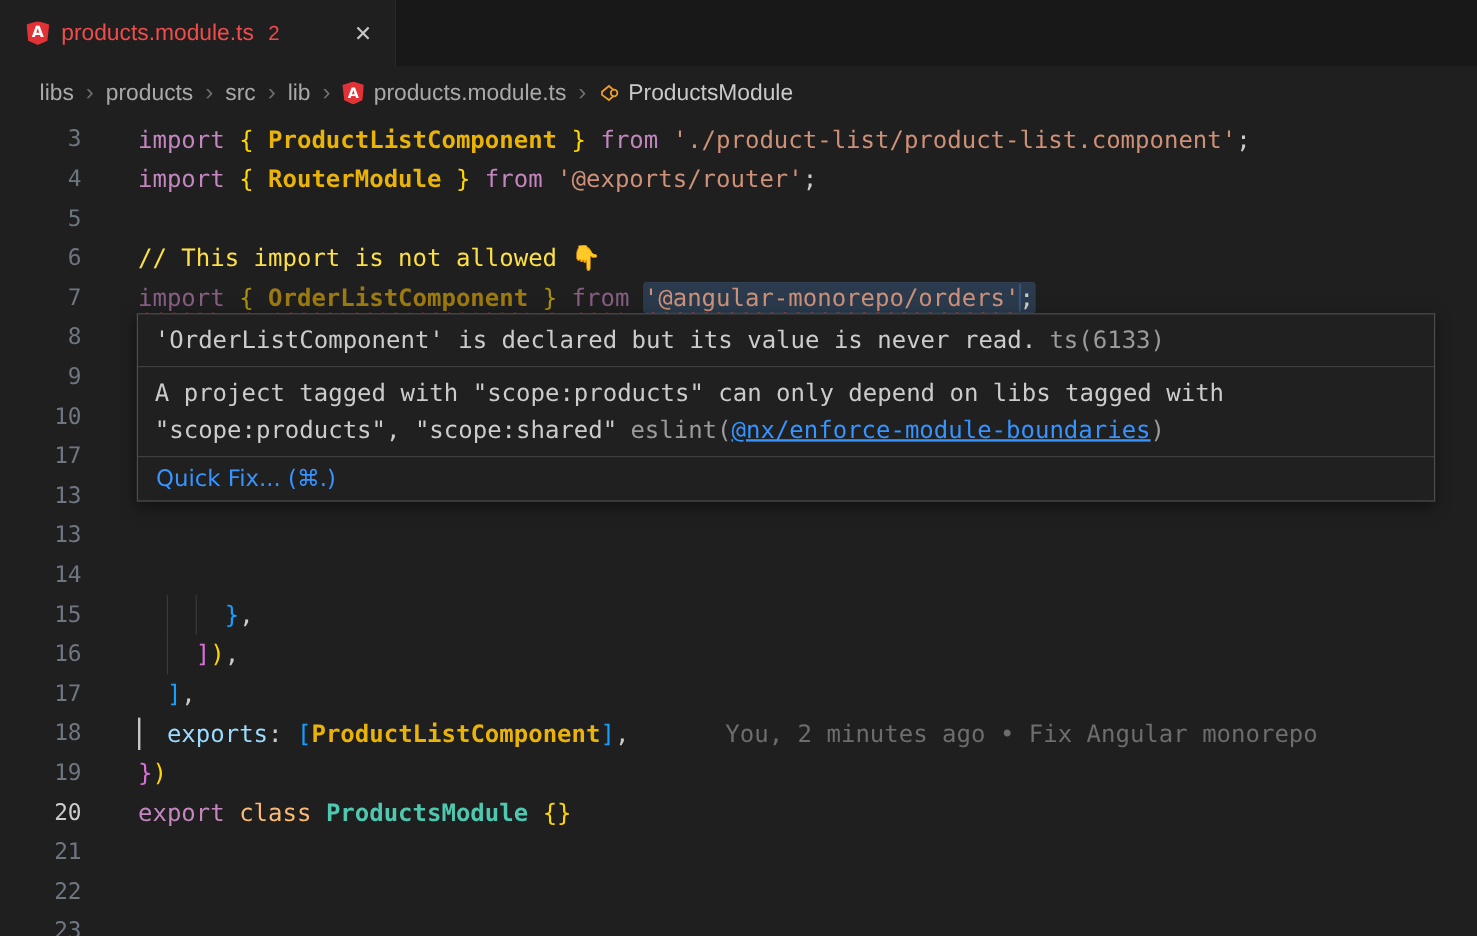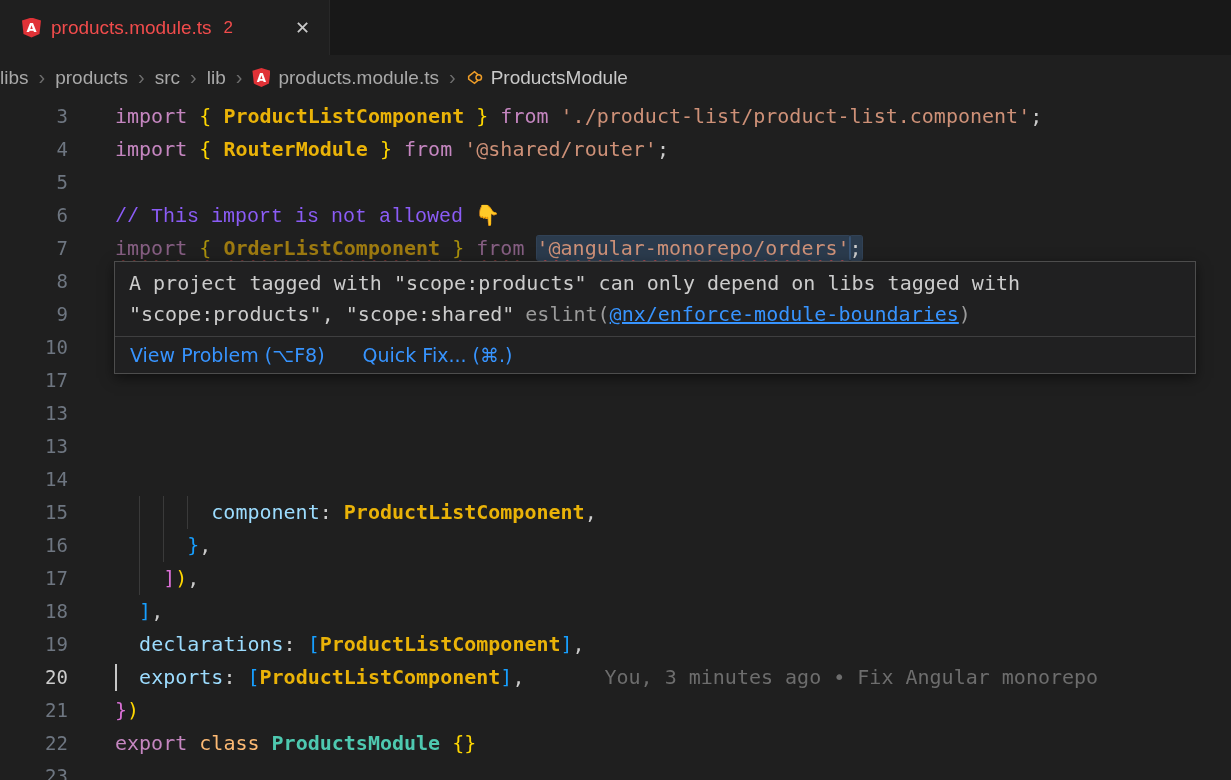--- a/index.html
+++ b/index.html
@@ -28,21 +28,21 @@
     clip-path:polygon(50% 0,100% 15%,92% 82%,50% 100%,8% 82%,0 15%);
     display:flex; align-items:center; justify-content:center;
     color:#ffffff; font-size:13px; font-weight:bold;
     font-family:"DejaVu Sans", sans-serif;
   }
   .ng-icon.small { width:18px; height:19px; font-size:12px; }
 
   
   .breadcrumb {
     height:45px; background:#1f1f1f; display:flex; align-items:center;
-    font-size:19px; color:#a9a9a9; gap:10px; white-space:nowrap;
+    padding-left:33px; font-size:19px; color:#a9a9a9; gap:10px; white-space:nowrap;
   }
   .crumb { display:flex; align-items:center; gap:8px; cursor:pointer; }
   .crumb-sep { color:#6f6f6f; font-size:20px; }
   .crumb.last { color:#c9c9c9; }
   .class-icon { width:17px; height:17px; flex:none; display:block; }
 
   
   .editor { position:absolute; top:100px; left:0; right:0; bottom:0; display:flex; background:#1f1f1f; }
   .gutter { width:90px; flex:none; }
   .ln {
@@ -55,21 +55,21 @@
     height:33px; line-height:33px; white-space:pre; position:relative;
     font-family:"DejaVu Sans Mono", monospace; font-size:20px; color:#cccccc; cursor:text;
   }
   .code-row span { color:#cccccc; }
   .code-row .kw   { color:#c586c0; }
   .code-row .kw2  { color:#fdba74; }
   .code-row .ent  { color:#eab308; font-weight:600; }
   .code-row .prop { color:#9cdcfe; }
   .code-row .cls  { color:#4ec9b0; font-weight:600; }
   .code-row .str  { color:#ce9178; }
-  .code-row .cmt  { color:#8b5cf6;font-family:Liberation Mono, monospace; }
+  .code-row .cmt  { color:#fde047; }
   .code-row .b1   { color:#ffd700; }
   .code-row .b2   { color:#da70d6; }
   .code-row .b3   { color:#179fff; }
   .code-row .dim  { opacity:.62; }
   .code-row .sq {
     text-decoration:underline wavy #f14c4c;
     text-decoration-thickness:1.5px;
     text-underline-offset:5px;
     text-decoration-skip-ink:none;
   }
@@ -163,46 +163,46 @@
       <div class="ln">17</div>
       <div class="ln">18</div>
       <div class="ln">19</div>
       <div class="ln active">20</div>
       <div class="ln">21</div>
       <div class="ln">22</div>
       <div class="ln">23</div>
     </div>
   <div class="code">
       <div class="code-row"><span class="kw">import</span><span> </span><span class="b1">{</span><span> </span><span class="ent">ProductListComponent</span><span> </span><span class="b1">}</span><span> </span><span class="kw">from</span><span> </span><span class="str">'./product-list/product-list.component'</span><span>;</span></div>
-      <div class="code-row"><span class="kw">import</span><span> </span><span class="b1">{</span><span> </span><span class="ent">RouterModule</span><span> </span><span class="b1">}</span><span> </span><span class="kw">from</span><span> </span><span class="str">'@shared/router'</span><span>;</span></div>
+      <div class="code-row"><span class="kw">import</span><span> </span><span class="b1">{</span><span> </span><span class="ent">RouterModule</span><span> </span><span class="b1">}</span><span> </span><span class="kw">from</span><span> </span><span class="str">'@exports/router'</span><span>;</span></div>
       <div class="code-row"></div>
       <div class="code-row"><span class="cmt">// This import is not allowed 👇</span></div>
       <div class="code-row"><span class="kw sq dim">import</span><span class="sq dim"> </span><span class="b1 sq dim">{</span><span class="sq dim"> </span><span class="ent sq dim">OrderListComponent</span><span class="sq dim"> </span><span class="b1 sq dim">}</span><span class="sq dim"> </span><span class="kw sq dim">from</span><span class="sq dim"> </span><span class="str sq hl">'@angular-monorepo/orders'</span><span class="hl">;</span></div>
       <div class="code-row"></div>
       <div class="code-row"></div>
       <div class="code-row"></div>
       <div class="code-row"></div>
       <div class="code-row"></div>
       <div class="code-row"></div>
       <div class="code-row"></div>
-      <div class="code-row"><span class="guide" style="left: 2ch;"></span><span class="guide" style="left: 4ch;"></span><span class="guide" style="left: 6ch;"></span><span>        </span><span class="prop">component</span><span>:</span><span> </span><span class="ent">ProductListComponent</span><span>,</span></div>
       <div class="code-row"><span class="guide" style="left: 2ch;"></span><span class="guide" style="left: 4ch;"></span><span>      </span><span class="b3">}</span><span>,</span></div>
       <div class="code-row"><span class="guide" style="left: 2ch;"></span><span>    </span><span class="b2">]</span><span class="b1">)</span><span>,</span></div>
       <div class="code-row"><span>  </span><span class="b3">]</span><span>,</span></div>
-      <div class="code-row"><span>  </span><span class="prop">declarations</span><span>:</span><span> </span><span class="b3">[</span><span class="ent">ProductListComponent</span><span class="b3">]</span><span>,</span></div>
-      <div class="code-row"><span class="cursor"></span><span>  </span><span class="prop">exports</span><span>:</span><span> </span><span class="b3">[</span><span class="ent">ProductListComponent</span><span class="b3">]</span><span>,</span><span class="blame">You, 3 minutes ago • Fix Angular monorepo</span></div>
+      <div class="code-row"><span class="cursor"></span><span>  </span><span class="prop">exports</span><span>:</span><span> </span><span class="b3">[</span><span class="ent">ProductListComponent</span><span class="b3">]</span><span>,</span><span class="blame">You, 2 minutes ago • Fix Angular monorepo</span></div>
       <div class="code-row"><span class="b2">}</span><span class="b1">)</span></div>
       <div class="code-row"><span class="kw">export</span><span> </span><span class="kw2">class</span><span> </span><span class="cls">ProductsModule</span><span> </span><span class="b1">{</span><span class="b1">}</span></div>
       <div class="code-row"></div>
     </div>
 </div>
 
 <div class="hover">
+  <div class="hrow">
+    <span>'OrderListComponent' is declared but its value is never read.</span><span class="src gap">ts(6133)</span>
+  </div>
   <div class="hrow">
     <div class="eslint-wrap">
       <span>A project tagged with "scope:products" can only depend on libs tagged with "scope:products", "scope:shared"</span><span class="src gap">eslint(</span><a class="rule">@nx/enforce-module-boundaries</a><span class="src">)</span>
     </div>
   </div>
   <div class="hactions">
-    <a>View Problem (⌥F8)</a>
     <a>Quick Fix... (⌘.)</a>
   </div>
 </div>
 
 </body></html>

